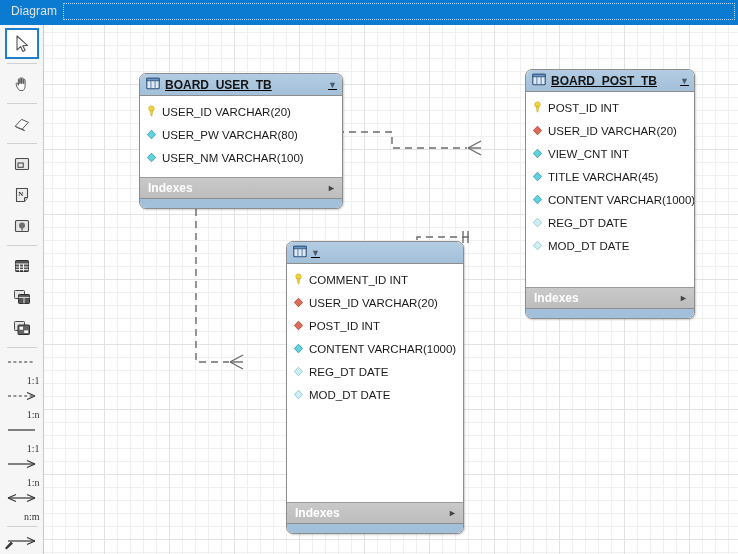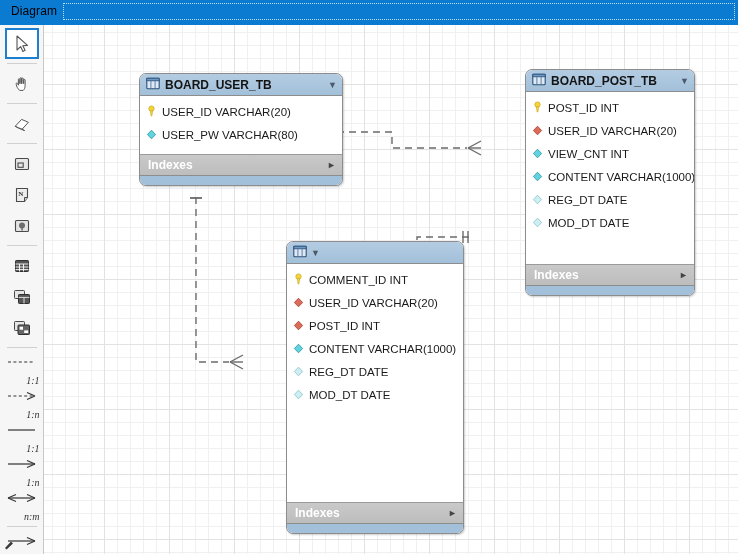--- a/index.html
+++ b/index.html
@@ -16,21 +16,21 @@
 
   
   #titlebar {
     position: absolute; left: 0; top: 0;
     width: 738px; height: 25px;
     background: #0b7ad1;
     box-sizing: border-box;
   }
   #titlebar .tb-label {
     position: absolute; left: 11px; top: 4px;
-    font-size: 12px; color: #000000;
+    font-size: 12px; color: #e5e5e5;
     letter-spacing: 0.1px;
   }
   #titlebar .tb-focus {
     position: absolute; left: 63px; top: 3px;
     right: 3px; height: 15px;
     border: 1px dotted #bcddf7;
   }
 
   
   #toolbar {
@@ -54,21 +54,20 @@
   .tool svg { display: block; }
   .tsep {
     width: 30px; height: 0;
     margin: 4px auto 4px auto;
     border-top: 1px solid #d0d0d0;
   }
   .tool-rel {
     position: relative;
     width: 40px; height: 34px;
     margin: 0 auto;
-    font-style: italic;
   }
   .tool-rel svg { position: absolute; left: 0; top: 0; }
   .rel-cap {
     position: absolute; right: 2px; bottom: 0px;
     font-size: 10px; color: #333;
     font-family: "Liberation Serif", serif;
   }
 
   
   #canvas {
@@ -96,20 +95,21 @@
     box-shadow: 1px 1px 2px rgba(0,0,0,0.20);
     overflow: hidden;
   }
   .ent-head {
     height: 22px;
     background: linear-gradient(to bottom, #b3cce2 0%, #a3c0da 100%);
     border-bottom: 1px solid #8d8d8d;
     display: flex; align-items: center;
     padding: 0 5px 0 6px;
     box-sizing: border-box;
+    text-decoration: underline;
   }
   .ent-title {
     font-size: 12px; font-weight: bold; color: #141414;
     margin-left: 5px; flex: 1;
     white-space: nowrap; overflow: hidden;
   }
   .ent-chev {
     font-size: 9px; color: #4a5a6a; margin-left: 4px;
   }
   .ent-body {
@@ -342,20 +342,26 @@
               <path d="M5.3 5.6 L7.7 5.6 L6.9 11 L6.1 11 Z" fill="#f5d33a" stroke="#c7a91d" stroke-width="0.6"></path>
             </svg></span>
           <span class="col-name">USER_ID VARCHAR(20)</span>
         </div>
         <div class="col">
           <span class="ico"><svg width="13" height="13" viewBox="0 0 13 13">
               <path d="M6.5 2.2 L10.6 6.5 L6.5 10.8 L2.4 6.5 Z" fill="#5fd3e0" stroke="#3b9aa6" stroke-width="0.9"></path>
             </svg></span>
           <span class="col-name">USER_PW VARCHAR(80)</span>
         </div>
+        <div class="col">
+          <span class="ico"><svg width="13" height="13" viewBox="0 0 13 13">
+              <path d="M6.5 2.2 L10.6 6.5 L6.5 10.8 L2.4 6.5 Z" fill="#5fd3e0" stroke="#3b9aa6" stroke-width="0.9"></path>
+            </svg></span>
+          <span class="col-name">USER_NM VARCHAR(100)</span>
+        </div>
       </div>
       <div class="ent-foot">
         <span class="lbl">Indexes</span>
         <span class="arr">►</span>
       </div>
       <div class="ent-tail"></div>
     </div>
     <div class="entity" style="left: 481px; top: 44px; width: 170px;">
       <div class="ent-head">
         <span><svg width="14" height="13" viewBox="0 0 14 13">
@@ -386,20 +392,26 @@
         <div class="col">
           <span class="ico"><svg width="13" height="13" viewBox="0 0 13 13">
               <path d="M6.5 2.2 L10.6 6.5 L6.5 10.8 L2.4 6.5 Z" fill="#5fd3e0" stroke="#3b9aa6" stroke-width="0.9"></path>
             </svg></span>
           <span class="col-name">VIEW_CNT INT</span>
         </div>
         <div class="col">
           <span class="ico"><svg width="13" height="13" viewBox="0 0 13 13">
               <path d="M6.5 2.2 L10.6 6.5 L6.5 10.8 L2.4 6.5 Z" fill="#5fd3e0" stroke="#3b9aa6" stroke-width="0.9"></path>
             </svg></span>
+          <span class="col-name">TITLE VARCHAR(45)</span>
+        </div>
+        <div class="col">
+          <span class="ico"><svg width="13" height="13" viewBox="0 0 13 13">
+              <path d="M6.5 2.2 L10.6 6.5 L6.5 10.8 L2.4 6.5 Z" fill="#5fd3e0" stroke="#3b9aa6" stroke-width="0.9"></path>
+            </svg></span>
           <span class="col-name">CONTENT VARCHAR(1000)</span>
         </div>
         <div class="col">
           <span class="ico"><svg width="13" height="13" viewBox="0 0 13 13">
               <path d="M6.5 2.2 L10.6 6.5 L6.5 10.8 L2.4 6.5 Z" fill="#cfeef2" stroke="#8fc7d0" stroke-width="0.9"></path>
             </svg></span>
           <span class="col-name">REG_DT DATE</span>
         </div>
         <div class="col">
           <span class="ico"><svg width="13" height="13" viewBox="0 0 13 13">

